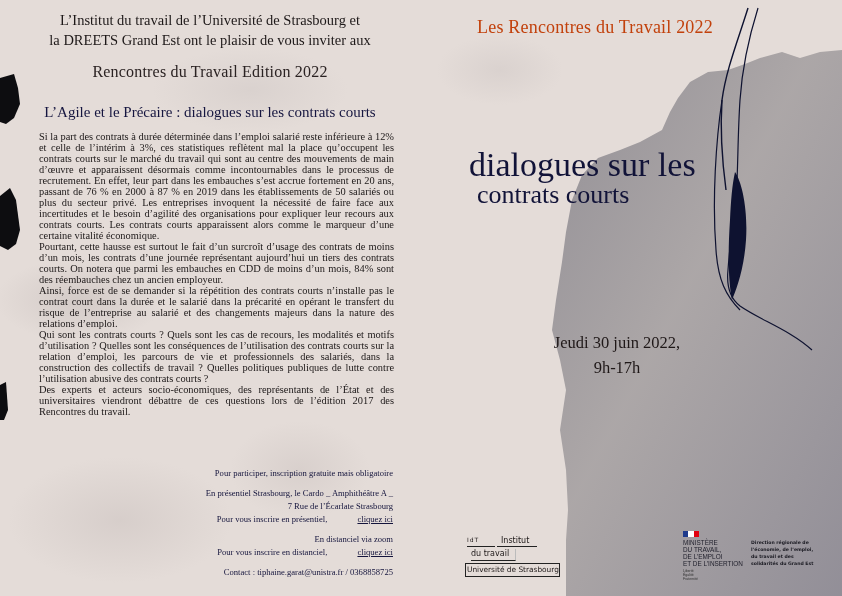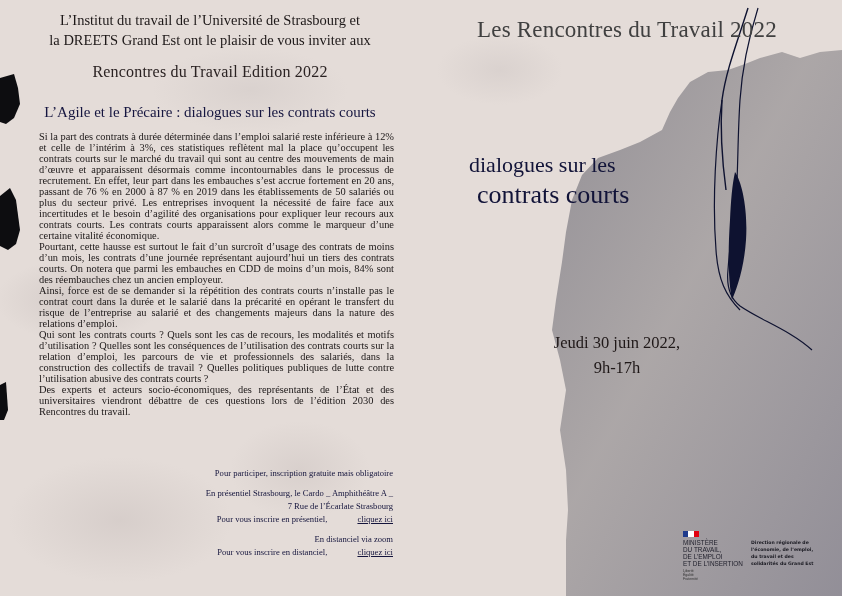--- a/index.html
+++ b/index.html
@@ -46,27 +46,27 @@
   .body-text p { margin: 0; }
   .practical {
     position: absolute; right: 28px; width: 230px; top: 467px;
     text-align: right; font-size: 8.6px; line-height: 13px; color: #14143c;
   }
   .practical .row { display: block; }
   .practical .gap { margin-top: 7px; }
   .practical a { color: #14143c; text-decoration: underline; margin-left: 28px; }
   .right-title {
     position: absolute; left: 56px; top: 17px;
-    font-size: 23px; color: #404040; letter-spacing: 0.2px; white-space: nowrap;
+    font-size: 18px; color: #c2410c; letter-spacing: 0.2px; white-space: nowrap;
   }
   .main-title {
     position: absolute; left: 22px; top: 150px; color: #111338;
   }
   .main-title .l1 { font-size: 30px; line-height: 34px; display: block; white-space: nowrap; }
-  .main-title .l2 { font-size: 22px; line-height: 30px; display: block; padding-left: 26px; }
+  .main-title .l2 { font-size: 34px; line-height: 30px; display: block; padding-left: 26px; }
   .main-title .l3 { font-size: 26px; line-height: 30px; display: block; padding-left: 34px; }
   .event-info {
     position: absolute; left: 76px; width: 240px; top: 330px;
     text-align: center; font-size: 16.5px; line-height: 25px; color: #1f1818;
   }
   .logo-institut {
     position: absolute; left: 44px; top: 536px; width: 96px; height: 44px;
     font-family: "DejaVu Sans", sans-serif; font-size: 8px; color: #1d1818;
   }
   .logo-institut .a { position: absolute; left: 2px; top: 0; width: 28px; height: 10px; border-bottom: 1px solid #222; font-size: 6px; letter-spacing: 1px; }
@@ -114,46 +114,53 @@
     <div>la DREETS Grand Est ont le plaisir de vous inviter aux</div>
   </div>
   <div class="edition">Rencontres du Travail Edition 2022</div>
   <div class="subtitle-left">L’Agile et le Précaire : dialogues sur les contrats courts</div>
 
   <div class="body-text">
     <p>Si la part des contrats à durée déterminée dans l’emploi salarié reste inférieure à 12% et celle de l’intérim à 3%, ces statistiques reflètent mal la place qu’occupent les contrats courts sur le marché du travail qui sont au centre des mouvements de main d’œuvre et apparaissent désormais comme incontournables dans le processus de recrutement. En effet, leur part dans les embauches s’est accrue fortement en 20 ans, passant de 76 % en 2000 à 87 % en 2019 dans les établissements de 50 salariés ou plus du secteur privé. Les entreprises invoquent la nécessité de faire face aux incertitudes et le besoin d’agilité des organisations pour expliquer leur recours aux contrats courts. Les contrats courts apparaissent alors comme le marqueur d’une certaine vitalité économique.</p>
     <p>Pourtant, cette hausse est surtout le fait d’un surcroît d’usage des contrats de moins d’un mois, les contrats d’une journée représentant aujourd’hui un tiers des contrats courts. On notera que parmi les embauches en CDD de moins d’un mois, 84% sont des réembauches chez un ancien employeur.</p>
     <p>Ainsi, force est de se demander si la répétition des contrats courts n’installe pas le contrat court dans la durée et le salarié dans la précarité en opérant le transfert du risque de l’entreprise au salarié et des changements majeurs dans la nature des relations d’emploi.</p>
     <p>Qui sont les contrats courts ? Quels sont les cas de recours, les modalités et motifs d’utilisation ? Quelles sont les conséquences de l’utilisation des contrats courts sur la relation d’emploi, les parcours de vie et professionnels des salariés, dans la construction des collectifs de travail ? Quelles politiques publiques de lutte contre l’utilisation abusive des contrats courts ?</p>
-    <p>Des experts et acteurs socio-économiques, des représentants de l’État et des universitaires viendront débattre de ces questions lors de l’édition 2030 des Rencontres du travail.</p>
+    <p>Des experts et acteurs socio-économiques, des représentants de l’État et des universitaires viendront débattre de ces questions lors de l’édition 2017 des Rencontres du travail.</p>
   </div>
 
   <div class="practical">
     <span class="row">Pour participer, inscription gratuite mais obligatoire</span>
     <span class="row gap">En présentiel Strasbourg, le Cardo _ Amphithéâtre A _</span>
     <span class="row">7 Rue de l’Écarlate Strasbourg</span>
     <span class="row"><span>Pour vous inscrire en présentiel, </span><a href="#">cliquez ici</a></span>
     <span class="row gap">En distanciel via zoom</span>
     <span class="row"><span>Pour vous inscrire en distanciel, </span><a href="#">cliquez ici</a></span>
+    <span class="row gap">Contact : tiphaine.garat@unistra.fr / 0368858725</span>
   </div>
 </section>
 
 <section class="panel-right">
   <div class="right-title">Les Rencontres du Travail 2022</div>
 
   <div class="main-title">
     <span class="l2">dialogues sur les</span>
     <span class="l3">contrats courts</span>
   </div>
 
   <div class="event-info">
     <div>Jeudi 30 juin 2022,</div>
     <div>9h-17h</div>
   </div>
 
+  <div class="logo-institut">
+    <div class="a">IdT</div>
+    <div class="b">Institut</div>
+    <div class="c">du travail</div>
+    <div class="d">Université de Strasbourg</div>
+  </div>
 
   <div class="logo-ministere">
     <div class="flag">
       <span style="background:#1f3b8c"></span>
         <span style="background:#ffffff"></span>
         <span style="background:#e1000f"></span>
     </div>
     <div>MINISTÈRE</div>
     <div>DU TRAVAIL,</div>
     <div>DE L’EMPLOI</div>

